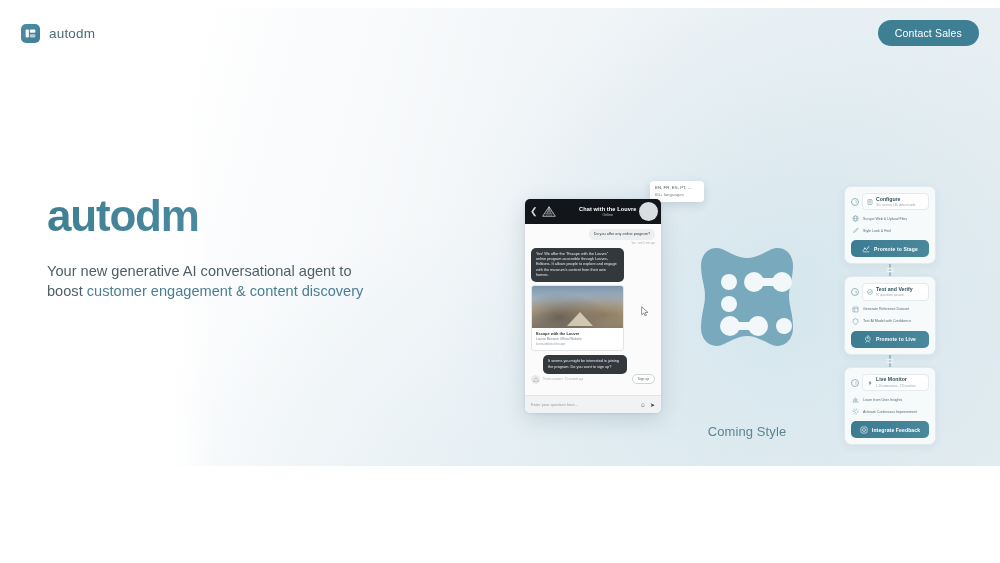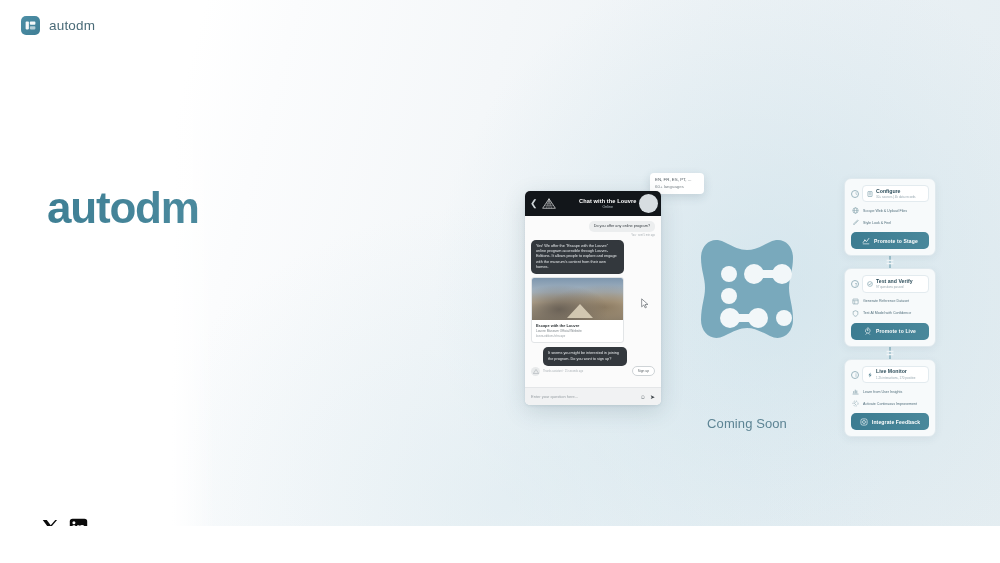--- a/index.html
+++ b/index.html
@@ -3,22 +3,23 @@
 <meta charset="utf-8">
 <style>
   * { box-sizing: border-box; margin: 0; padding: 0; }
   html, body { width: 1000px; height: 563px; overflow: hidden; }
   body {
     font-family: "Liberation Sans", sans-serif;
     position: relative;
     background: #ffffff;
   }
   #stage {
-    position: absolute; inset: 0; width: 1000px; height: 526px;
+    position: absolute; inset: 0; width: 1000px; height: 458px;
     overflow: hidden;
+    margin-top: 8px;
   }
   
   .bg-base {
     position: absolute; inset: 0;
     background: linear-gradient(105deg,
        #ffffff 0%, #ffffff 18%,
        #fbfcfd 26%, #f4f7f9 45%,
        #eef3f6 62%, #e9f0f4 78%, #e4edf1 100%);
   }
   .bg-wash-a {
@@ -217,24 +218,29 @@
     <div class="brand">
       <span class="brand-mark">
         <svg width="13" height="13" viewBox="0 0 16 16" fill="none">
           <rect x="2" y="3.2" width="4" height="9.6" rx="1" fill="#ffffff" opacity=".95"></rect>
           <rect x="7.2" y="3.2" width="6.8" height="4" rx="1" fill="#ffffff" opacity=".95"></rect>
           <rect x="7.2" y="8.8" width="6.8" height="4" rx="1" fill="#ffffff" opacity=".6"></rect>
         </svg>
       </span>
       <span class="brand-name">autodm</span>
     </div>
+    <button class="contact-btn">Contact Sales</button>
   </div>
 
   <div class="hero">
     <div class="hero-logo">autodm</div>
+    <div class="hero-sub">
+      <span>Your new generative AI conversational agent to boost</span>
+      <span class="accent">customer engagement &amp; content discovery</span>
+    </div>
   </div>
 
   <div class="socials">
     <svg class="soc" viewBox="0 0 24 24">
       <path d="M2.2 2.4h5.1l5 6.9 5.7-6.9h2.3l-6.9 8.2 7.3 10.1h-5.1l-5.3-7.3-6.1 7.3H1.9l7.3-8.7L2.2 2.4z" fill="#0b0b0b"></path>
     </svg>
     <svg class="soc" viewBox="0 0 24 24">
       <rect x="1" y="1" width="22" height="22" rx="3.5" fill="#0b0b0b"></rect>
       <rect x="4.6" y="9.2" width="3.2" height="10.2" fill="#ffffff"></rect>
       <circle cx="6.2" cy="5.9" r="1.9" fill="#ffffff"></circle>
@@ -247,21 +253,21 @@
     <circle cx="41" cy="40" r="8" fill="#f2f7f9"></circle>
     <circle cx="41" cy="62" r="8" fill="#f2f7f9"></circle>
     <path d="M66 40 m-10 0 a10 10 0 1 0 20 0 a10 10 0 1 0 -20 0" fill="#f2f7f9"></path>
     <path d="M94 40 m-10 0 a10 10 0 1 0 20 0 a10 10 0 1 0 -20 0" fill="#f2f7f9"></path>
     <rect x="62" y="36" width="34" height="8" rx="3" fill="#f2f7f9"></rect>
     <circle cx="42" cy="84" r="10" fill="#f2f7f9"></circle>
     <circle cx="70" cy="84" r="10" fill="#f2f7f9"></circle>
     <rect x="40" y="80" width="32" height="8" rx="3" fill="#f2f7f9"></rect>
     <circle cx="96" cy="84" r="8" fill="#f2f7f9"></circle>
   </svg>
-  <div class="coming-soon">Coming Soon</div>
+  <div class="coming-soon">Coming Style</div>
 
   <div class="lang-tip">
     <div>EN, FR, ES, PT, ...</div>
     <div class="sm">60+ languages</div>
   </div>
 
   <div class="chat">
     <div class="chat-head">
       <span class="chat-back">❮</span>
       <svg width="14" height="11" viewBox="0 0 22 17">

